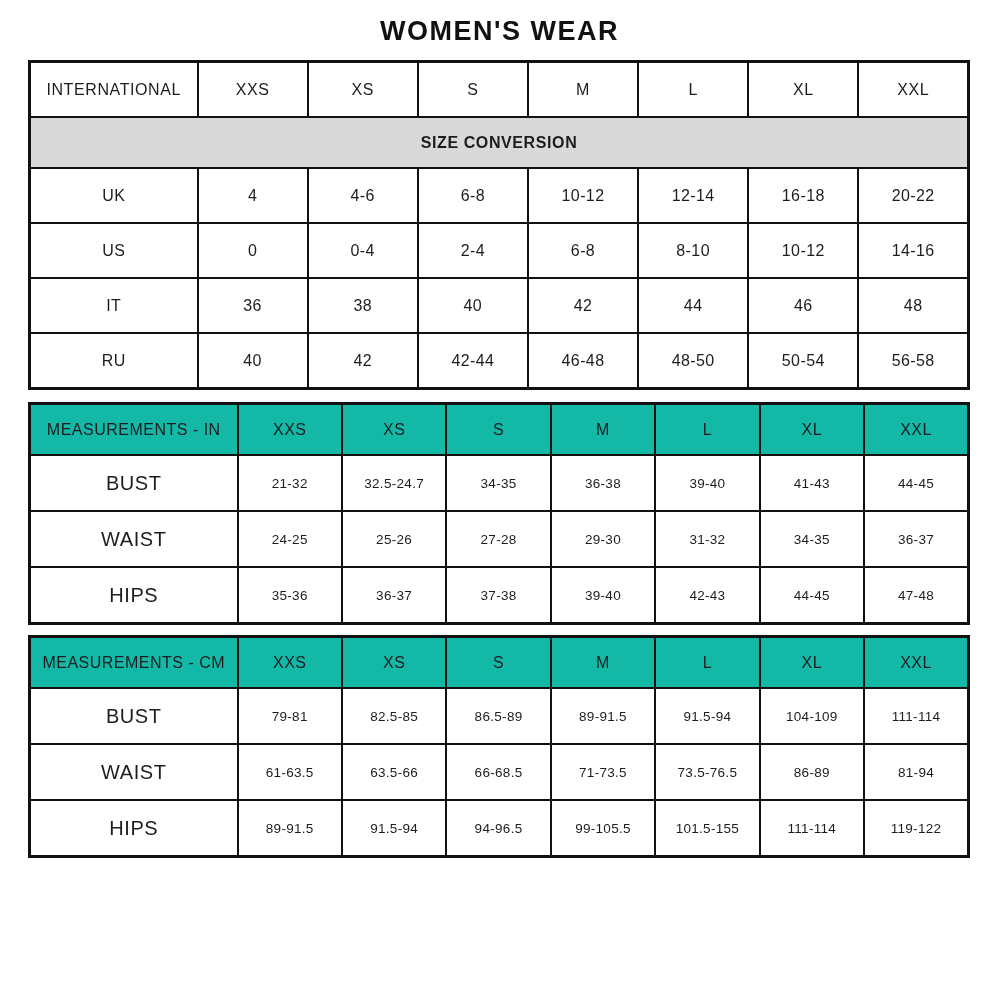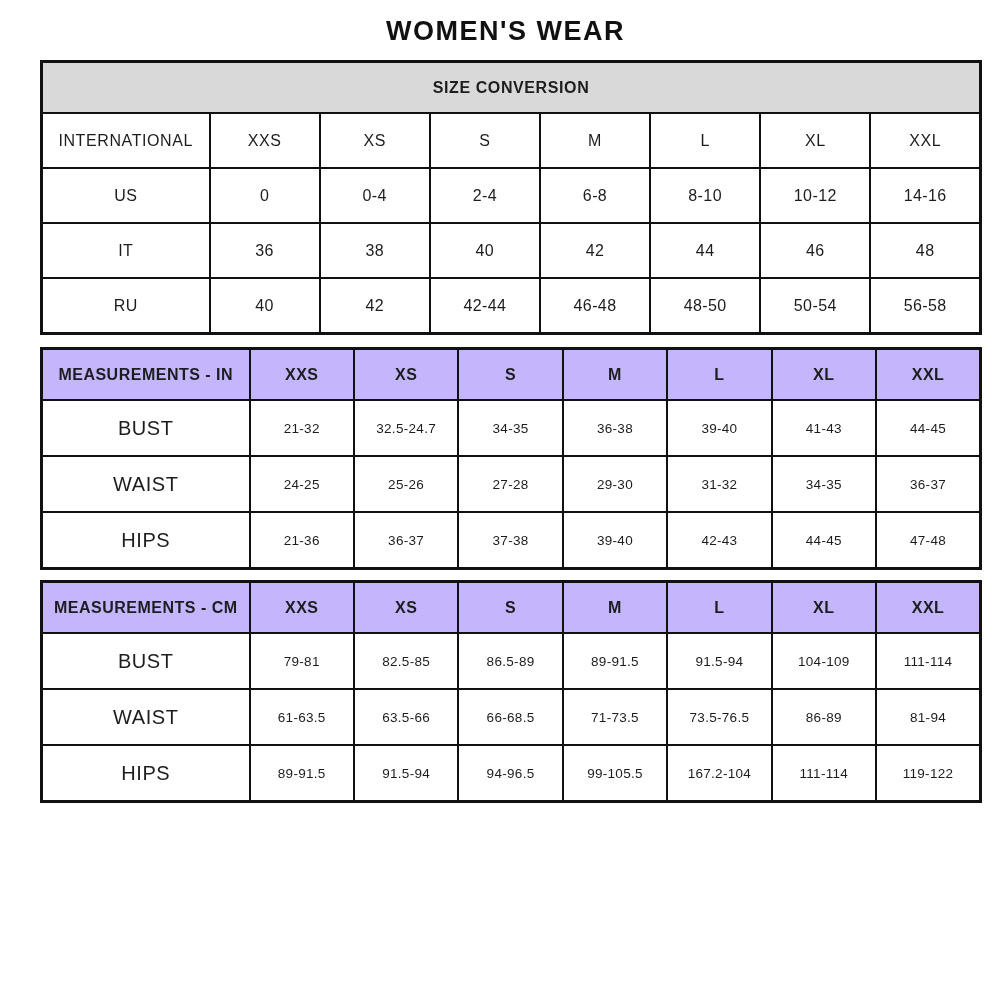--- a/index.html
+++ b/index.html
@@ -2,21 +2,21 @@
 <html><head>
 <meta charset="utf-8">
 <style>
   html, body {
     margin: 0; padding: 0;
     width: 1000px; height: 1000px;
     background: #ffffff;
     font-family: "Liberation Sans", sans-serif;
     color: #1d1d1f;
   }
-  .page { padding: 12px 29px 0 40px; }
+  .page { padding: 12px 29px 0 28px; }
   .title {
     text-align: center;
     font-size: 27px;
     font-weight: 800;
     letter-spacing: 1.5px;
     margin: 4px 0 13px 0;
     color: #111;
   }
   table {
     border-collapse: collapse;
@@ -51,23 +51,23 @@
     height: 53px;
     font-size: 16px;
     font-weight: 400;
     letter-spacing: 0.4px;
   }
   
   .t2 { margin-bottom: 10px; }
   .tm col.c-label { width: 208px; }
   .tm .band {
     height: 49px;
-    background: #c4b5fd;
-    font-size: 16px;
-    font-weight: 700;
+    background: #14b8a6;
+    font-size: 16px;
+    font-weight: 400;
     letter-spacing: 0.5px;
     margin-left: 29px;
   }
   .tm .rowlabel {
     height: 54px;
     font-size: 20px;
     font-weight: 400;
     letter-spacing: 0.6px;
   }
   .tm .cell {
@@ -90,31 +90,41 @@
         <col>
         <col>
         <col>
         <col>
         <col>
         <col>
         <col>
     </colgroup>
     <tbody>
         <tr>
-      <th class="band" colspan="8">SIZE CONVERSION</th>
-    </tr>
-    <tr>
       <td class="colhead">INTERNATIONAL</td>
       <td class="colhead">XXS</td>
       <td class="colhead">XS</td>
       <td class="colhead">S</td>
       <td class="colhead">M</td>
       <td class="colhead">L</td>
       <td class="colhead">XL</td>
       <td class="colhead">XXL</td>
+    </tr>
+    <tr>
+      <th class="band" colspan="8">SIZE CONVERSION</th>
+    </tr>
+    <tr>
+      <td class="rowlabel">UK</td>
+      <td class="cell">4</td>
+      <td class="cell">4-6</td>
+      <td class="cell">6-8</td>
+      <td class="cell">10-12</td>
+      <td class="cell">12-14</td>
+      <td class="cell">16-18</td>
+      <td class="cell">20-22</td>
     </tr>
     <tr>
       <td class="rowlabel">US</td>
       <td class="cell">0</td>
       <td class="cell">0-4</td>
       <td class="cell">2-4</td>
       <td class="cell">6-8</td>
       <td class="cell">8-10</td>
       <td class="cell">10-12</td>
       <td class="cell">14-16</td>
@@ -179,21 +189,21 @@
       <td class="cell">24-25</td>
       <td class="cell">25-26</td>
       <td class="cell">27-28</td>
       <td class="cell">29-30</td>
       <td class="cell">31-32</td>
       <td class="cell">34-35</td>
       <td class="cell">36-37</td>
     </tr>
     <tr>
       <td class="rowlabel">HIPS</td>
-      <td class="cell">21-36</td>
+      <td class="cell">35-36</td>
       <td class="cell">36-37</td>
       <td class="cell">37-38</td>
       <td class="cell">39-40</td>
       <td class="cell">42-43</td>
       <td class="cell">44-45</td>
       <td class="cell">47-48</td>
     </tr>
   </tbody>
     </table>
 
@@ -238,20 +248,20 @@
       <td class="cell">73.5-76.5</td>
       <td class="cell">86-89</td>
       <td class="cell">81-94</td>
     </tr>
     <tr>
       <td class="rowlabel">HIPS</td>
       <td class="cell">89-91.5</td>
       <td class="cell">91.5-94</td>
       <td class="cell">94-96.5</td>
       <td class="cell">99-105.5</td>
-      <td class="cell">167.2-104</td>
+      <td class="cell">101.5-155</td>
       <td class="cell">111-114</td>
       <td class="cell">119-122</td>
     </tr>
   </tbody>
     </table>
 
 </div>
 
 </body></html>

